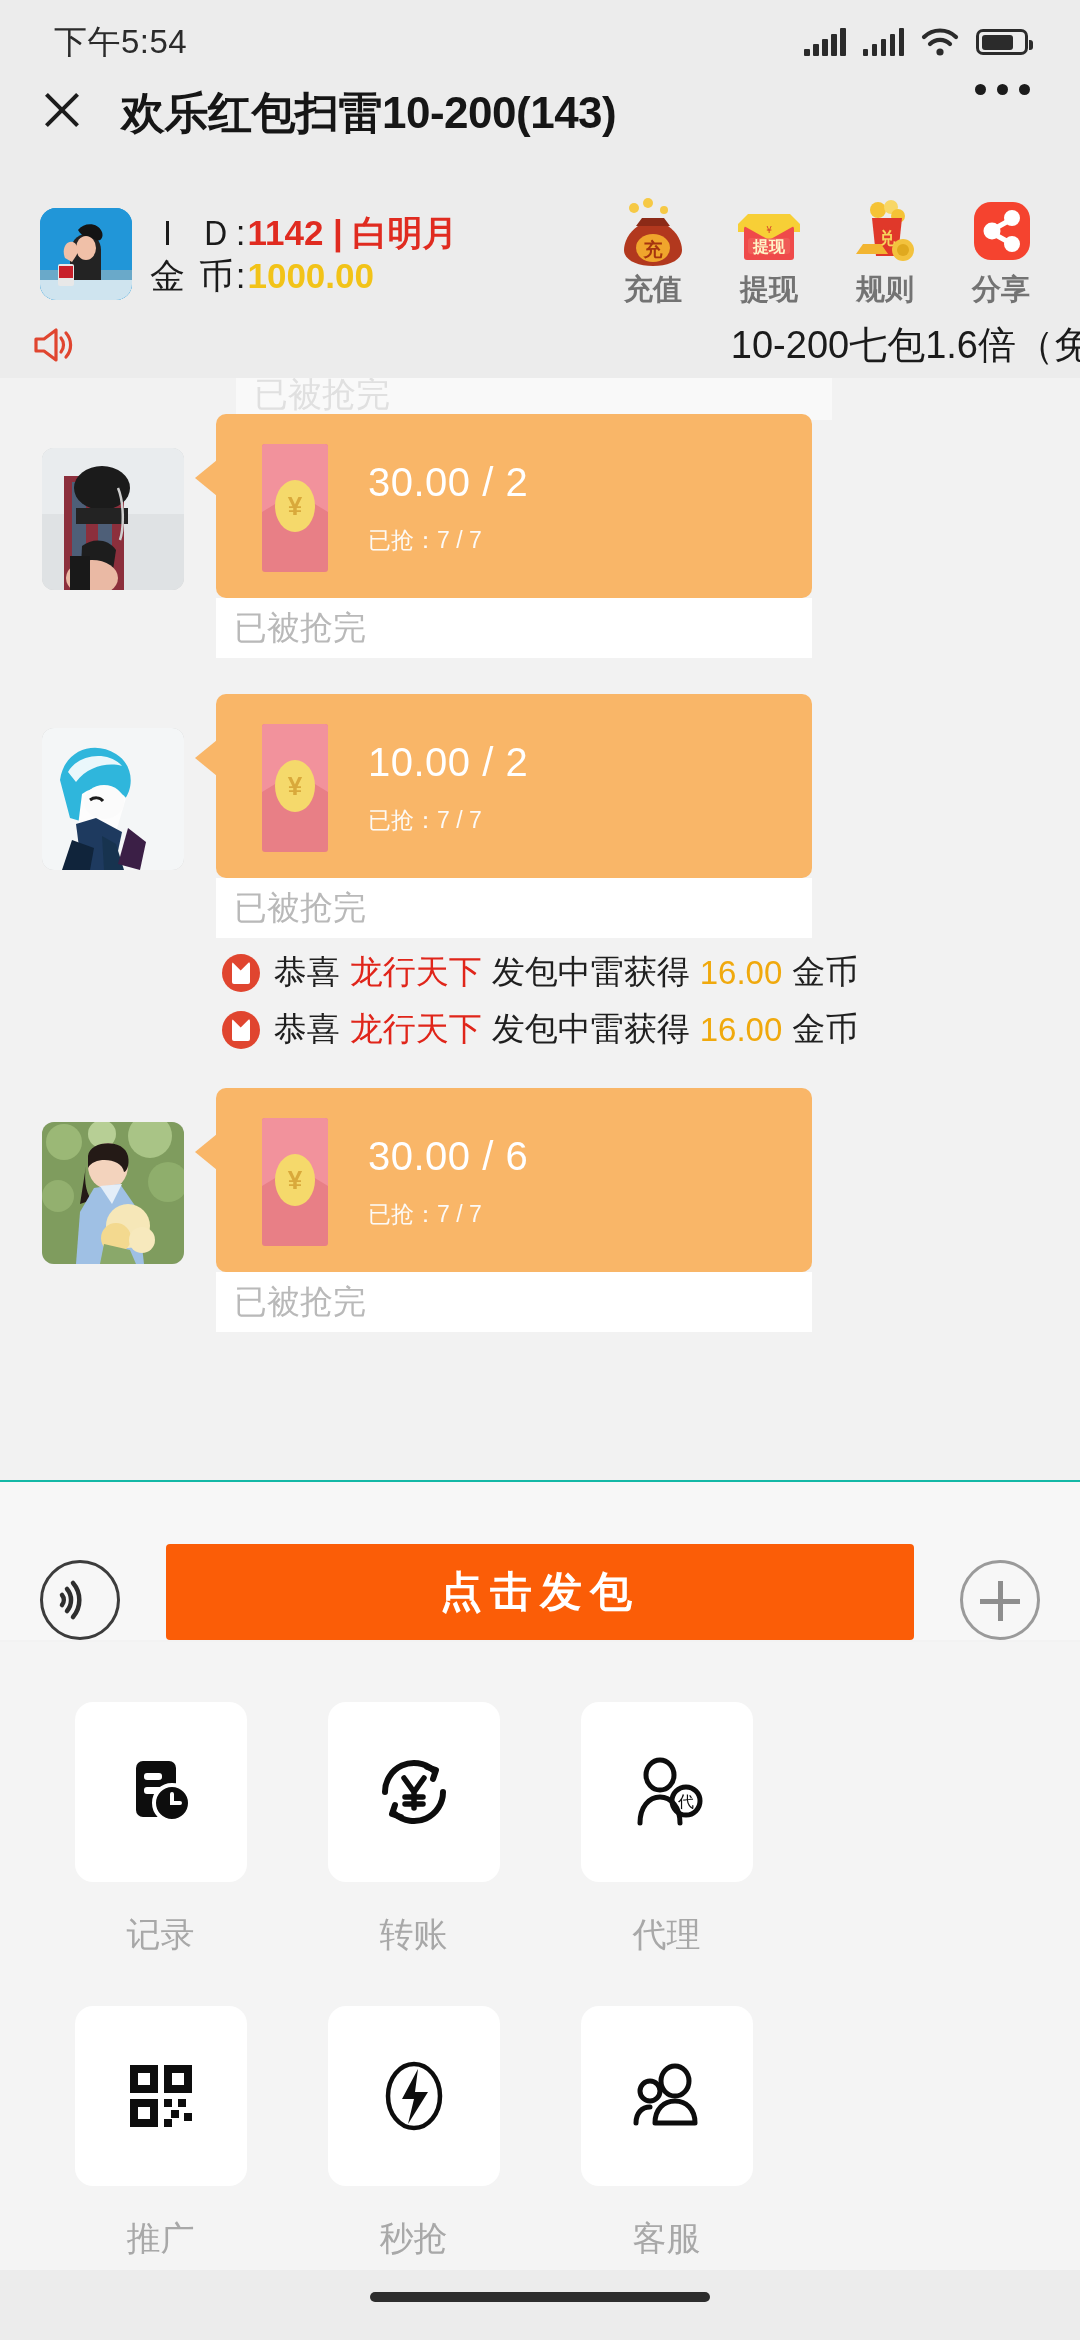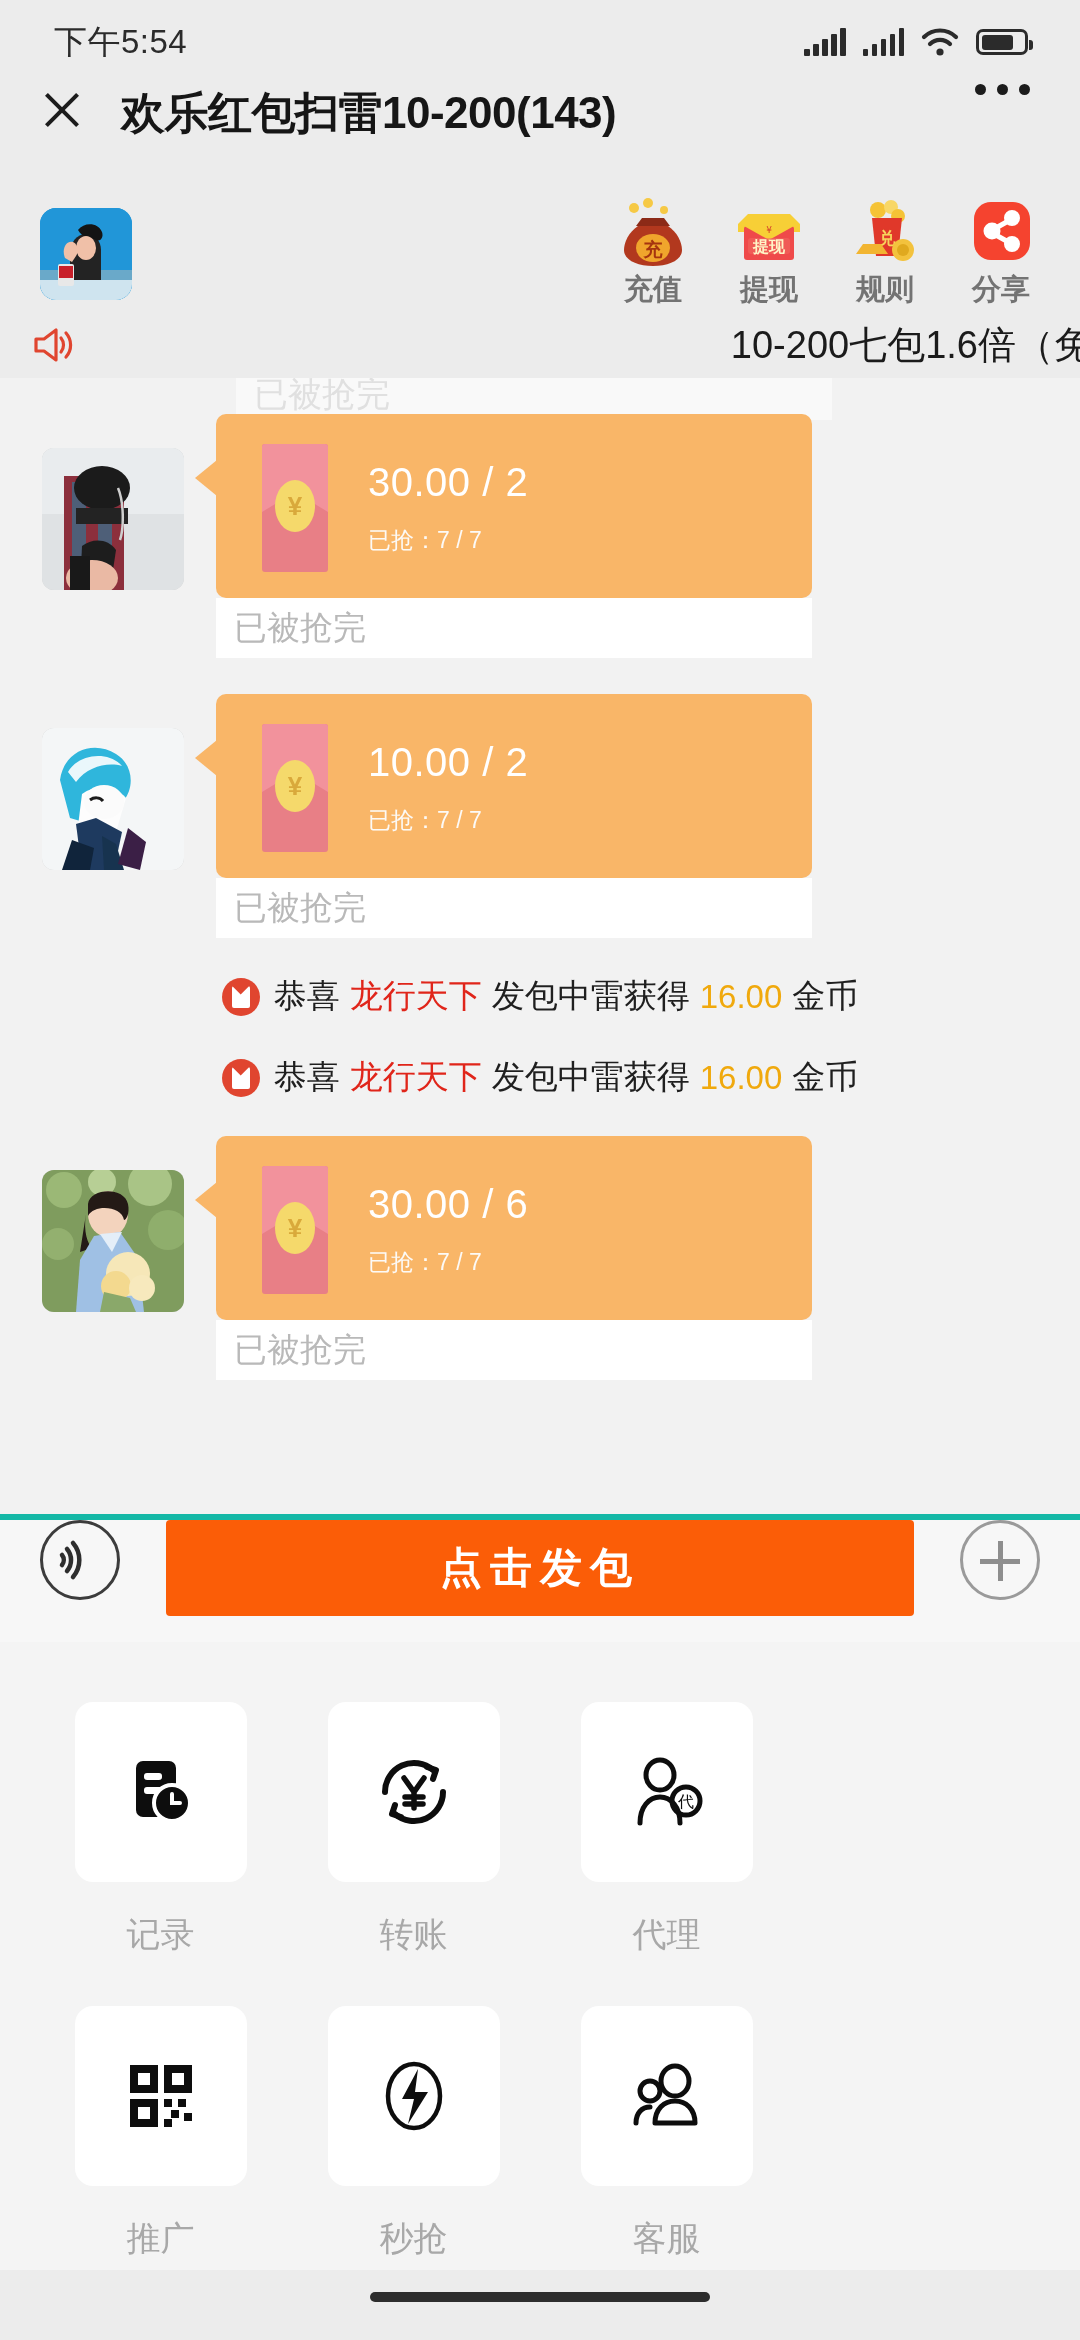--- a/index.html
+++ b/index.html
@@ -133,42 +133,42 @@
   .b-got{ font-size:23px; color:#fdfdfd; margin-top:20px; opacity:.96; }
   .pkt-foot{
     width:596px; background:#fff; height:60px; display:flex; align-items:center;
     padding-left:18px;
   }
   .pkt-foot span{ font-size:33px; color:#b9b9b9; }
 
   
   .sysline{
     display:flex; align-items:center; justify-content:center;
-    margin-top:36px; font-size:33px; color:#1f1f1f;
+    margin-top:12px; font-size:33px; color:#1f1f1f;
   }
   .sys-ic{
     width:38px; height:38px; border-radius:50%; background:#e0452f; flex:none;
     margin-right:14px; position:relative;
   }
   .sys-ic::after{
     content:""; position:absolute; left:10px; top:8px; width:18px; height:22px;
     background:#fff; border-radius:2px;
   }
   .sys-ic::before{
     content:""; position:absolute; left:10px; top:8px; width:18px; height:9px;
     background:#e0452f; clip-path:polygon(0 0,100% 0,50% 100%); z-index:2;
   }
   .sys-red{ color:#e0251a; margin:0 10px; }
   .sys-gold{ color:#f0a90d; margin:0 10px; }
 
   
   .sendbar{
     position:absolute; left:0; top:1480px; right:0; height:160px;
-    background:#f7f7f7; border-top:6px solid #14b8a6;
-    display:flex; align-items:flex-start; padding:0 40px;margin-top:34px;
+    background:#f7f7f7; border-top:2px solid #14b8a6;
+    display:flex; align-items:flex-end; padding:0 40px;
   }
   .voice-btn{
     width:80px; height:80px; border:3px solid #3c3c3c; border-radius:50%;
     position:relative; flex:none;
   }
   .send-btn{
     flex:1; height:96px; margin:0 46px; background:#fb5d07; border-radius:4px;
     display:flex; align-items:center; justify-content:center;
     color:#fff; font-size:42px; font-weight:700; letter-spacing:8px;
   }
@@ -262,20 +262,28 @@
       <rect width="92" height="92" fill="#2196d8"></rect>
       <rect y="70" width="92" height="22" fill="#cfe4ef"></rect>
       <rect y="62" width="92" height="10" fill="#6aa9c9"></rect>
       <path d="M46 26c9 0 15 7 15 16v30H30V46c0-12 7-20 16-20z" fill="#232323"></path>
       <path d="M38 22c6-8 20-8 24 2 2 6-2 10-6 8-6-3-14-2-18-10z" fill="#141414"></path>
       <ellipse cx="46" cy="40" rx="10" ry="12" fill="#f0c0a8"></ellipse>
       <path d="M25 50c-4-10 2-18 8-16 5 2 6 9 3 14l-4 6z" fill="#f0c0a8"></path>
       <rect x="18" y="56" width="16" height="22" rx="2" fill="#e8e8e8"></rect>
       <rect x="19" y="58" width="14" height="12" fill="#c8202a"></rect>
     </svg>
+  </div>
+  <div class="user-txt">
+    <div class="row-id">
+      <span class="lbl">Ｉ Ｄ:</span><span class="val">1142 | 白明月</span>
+    </div>
+    <div class="row-coin">
+      <span class="lbl">金 币:</span><span class="val">1000.00</span>
+    </div>
   </div>
 
   <div class="acts">
 
     <div class="act">
       <div class="ic">
         <svg width="78" height="70" viewBox="0 0 78 70">
           <circle cx="20" cy="10" r="5" fill="#f6c945"></circle>
             <circle cx="34" cy="5" r="5" fill="#f6c945"></circle>
           <circle cx="50" cy="12" r="4" fill="#f6c945"></circle>

